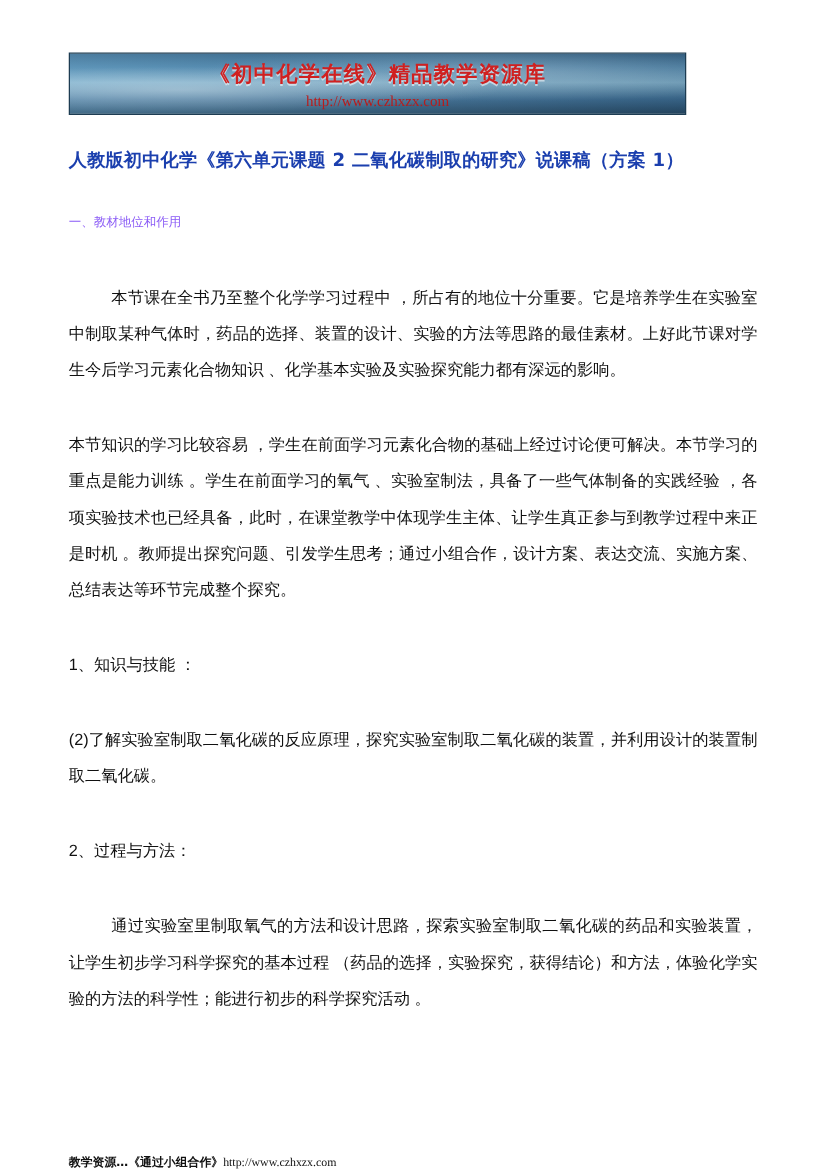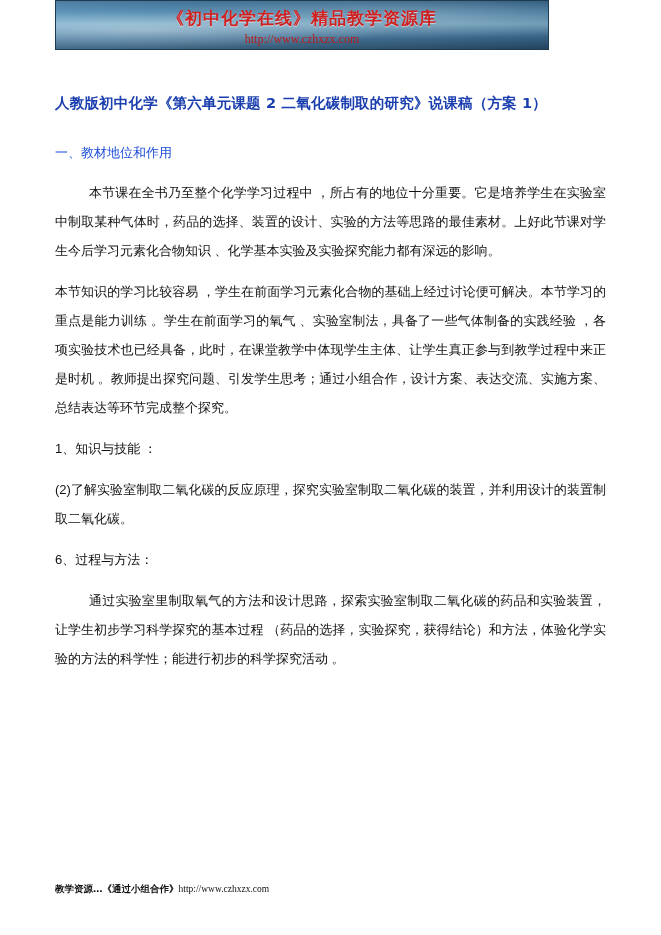--- a/index.html
+++ b/index.html
@@ -18,20 +18,21 @@
     position: relative;
     width: 661px;
     height: 935px;
     background: #ffffff;
     box-sizing: border-box;
     padding: 0 55px;
   }
   
   .banner {
     position: relative;
+    margin-top: 42px;
     height: 48px;
     width: 492px;
     background: linear-gradient(180deg, #2f5f84 0%, #4b85ad 22%, #7fb3cf 48%, #3e6d93 76%, #24455f 100%);
     overflow: hidden;
     border: 1px solid #1d3c52;
   }
   .banner::before {
     content: "";
     position: absolute;
     left: 0; top: 0; right: 0; bottom: 0;
@@ -57,37 +58,37 @@
     position: relative;
     z-index: 2;
     text-align: center;
     color: #b81c1c;
     font-family: "Liberation Serif", serif;
     font-size: 12px;
     line-height: 14px;
   }
   
   .doc-title {
-    margin-top: 38px;
+    margin-top: 22px;
     font-family: "DejaVu Sans", sans-serif;
     font-weight: bold;
     font-size: 14.5px;
     line-height: 30px;
     color: #1b3fae;
     letter-spacing: 0.2px;
   }
   
   .section-head {
     margin-top: 22px;
-    font-size: 13px;
+    font-size: 10px;
     line-height: 26px;
-    color: #1d4ed8;
+    color: #8b5cf6;
   }
   p.body {
-    margin: 12px 0 0 0;
+    margin: 31px 0 0 0;
     font-size: 13px;
     line-height: 29px;
     text-align: justify;
     color: #111;
   }
   p.indent {
     text-indent: 34px;
   }
   
   .footer {
@@ -117,21 +118,21 @@
   </div>
 
   <div class="doc-title">人教版初中化学《第六单元课题 2 二氧化碳制取的研究》说课稿（方案 1）</div>
 
   <div class="section-head">一、教材地位和作用</div>
   <p class="body indent">本节课在全书乃至整个化学学习过程中 ，所占有的地位十分重要。它是培养学生在实验室中制取某种气体时，药品的选择、装置的设计、实验的方法等思路的最佳素材。上好此节课对学生今后学习元素化合物知识 、化学基本实验及实验探究能力都有深远的影响。</p>
   <p class="body">本节知识的学习比较容易 ，学生在前面学习元素化合物的基础上经过讨论便可解决。本节学习的重点是能力训练 。学生在前面学习的氧气 、实验室制法，具备了一些气体制备的实践经验 ，各项实验技术也已经具备，此时，在课堂教学中体现学生主体、让学生真正参与到教学过程中来正是时机 。教师提出探究问题、引发学生思考；通过小组合作，设计方案、表达交流、实施方案、总结表达等环节完成整个探究。</p>
 
   <p class="body">1、知识与技能 ：</p>
   <p class="body">(2)了解实验室制取二氧化碳的反应原理，探究实验室制取二氧化碳的装置，并利用设计的装置制取二氧化碳。</p>
-  <p class="body">6、过程与方法：</p>
+  <p class="body">2、过程与方法：</p>
   <p class="body indent">通过实验室里制取氧气的方法和设计思路，探索实验室制取二氧化碳的药品和实验装置，让学生初步学习科学探究的基本过程 （药品的选择，实验探究，获得结论）和方法，体验化学实验的方法的科学性；能进行初步的科学探究活动 。</p>
 
   <div class="footer">
     <div>
       <span>教学资源…《通过小组合作》</span><span class="url">http://www.czhxzx.com</span>
     </div>
   </div>
 
 </div>
 

